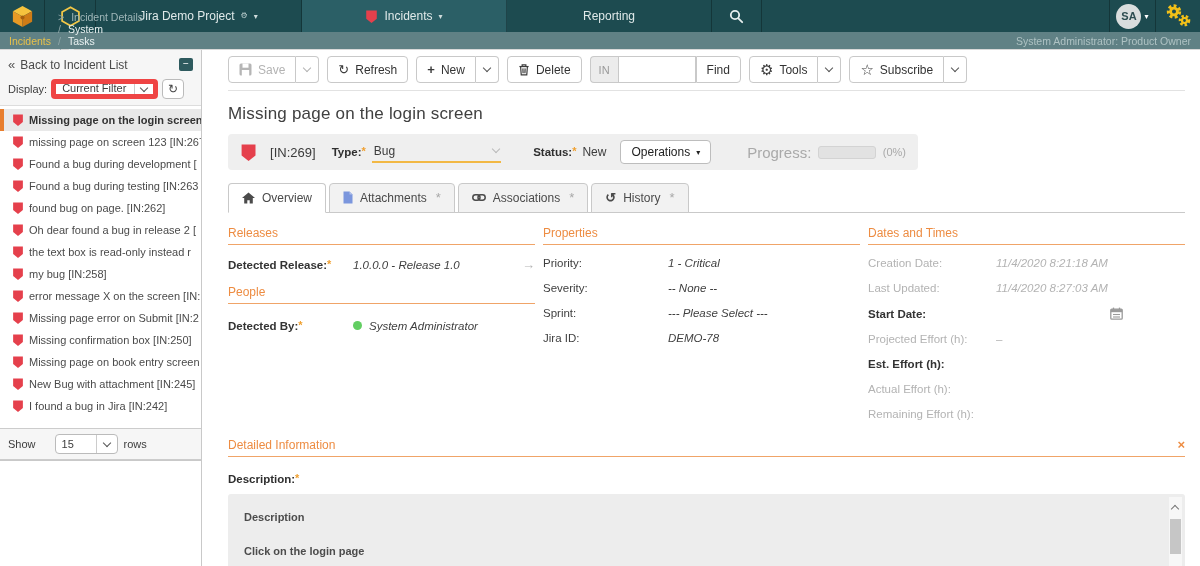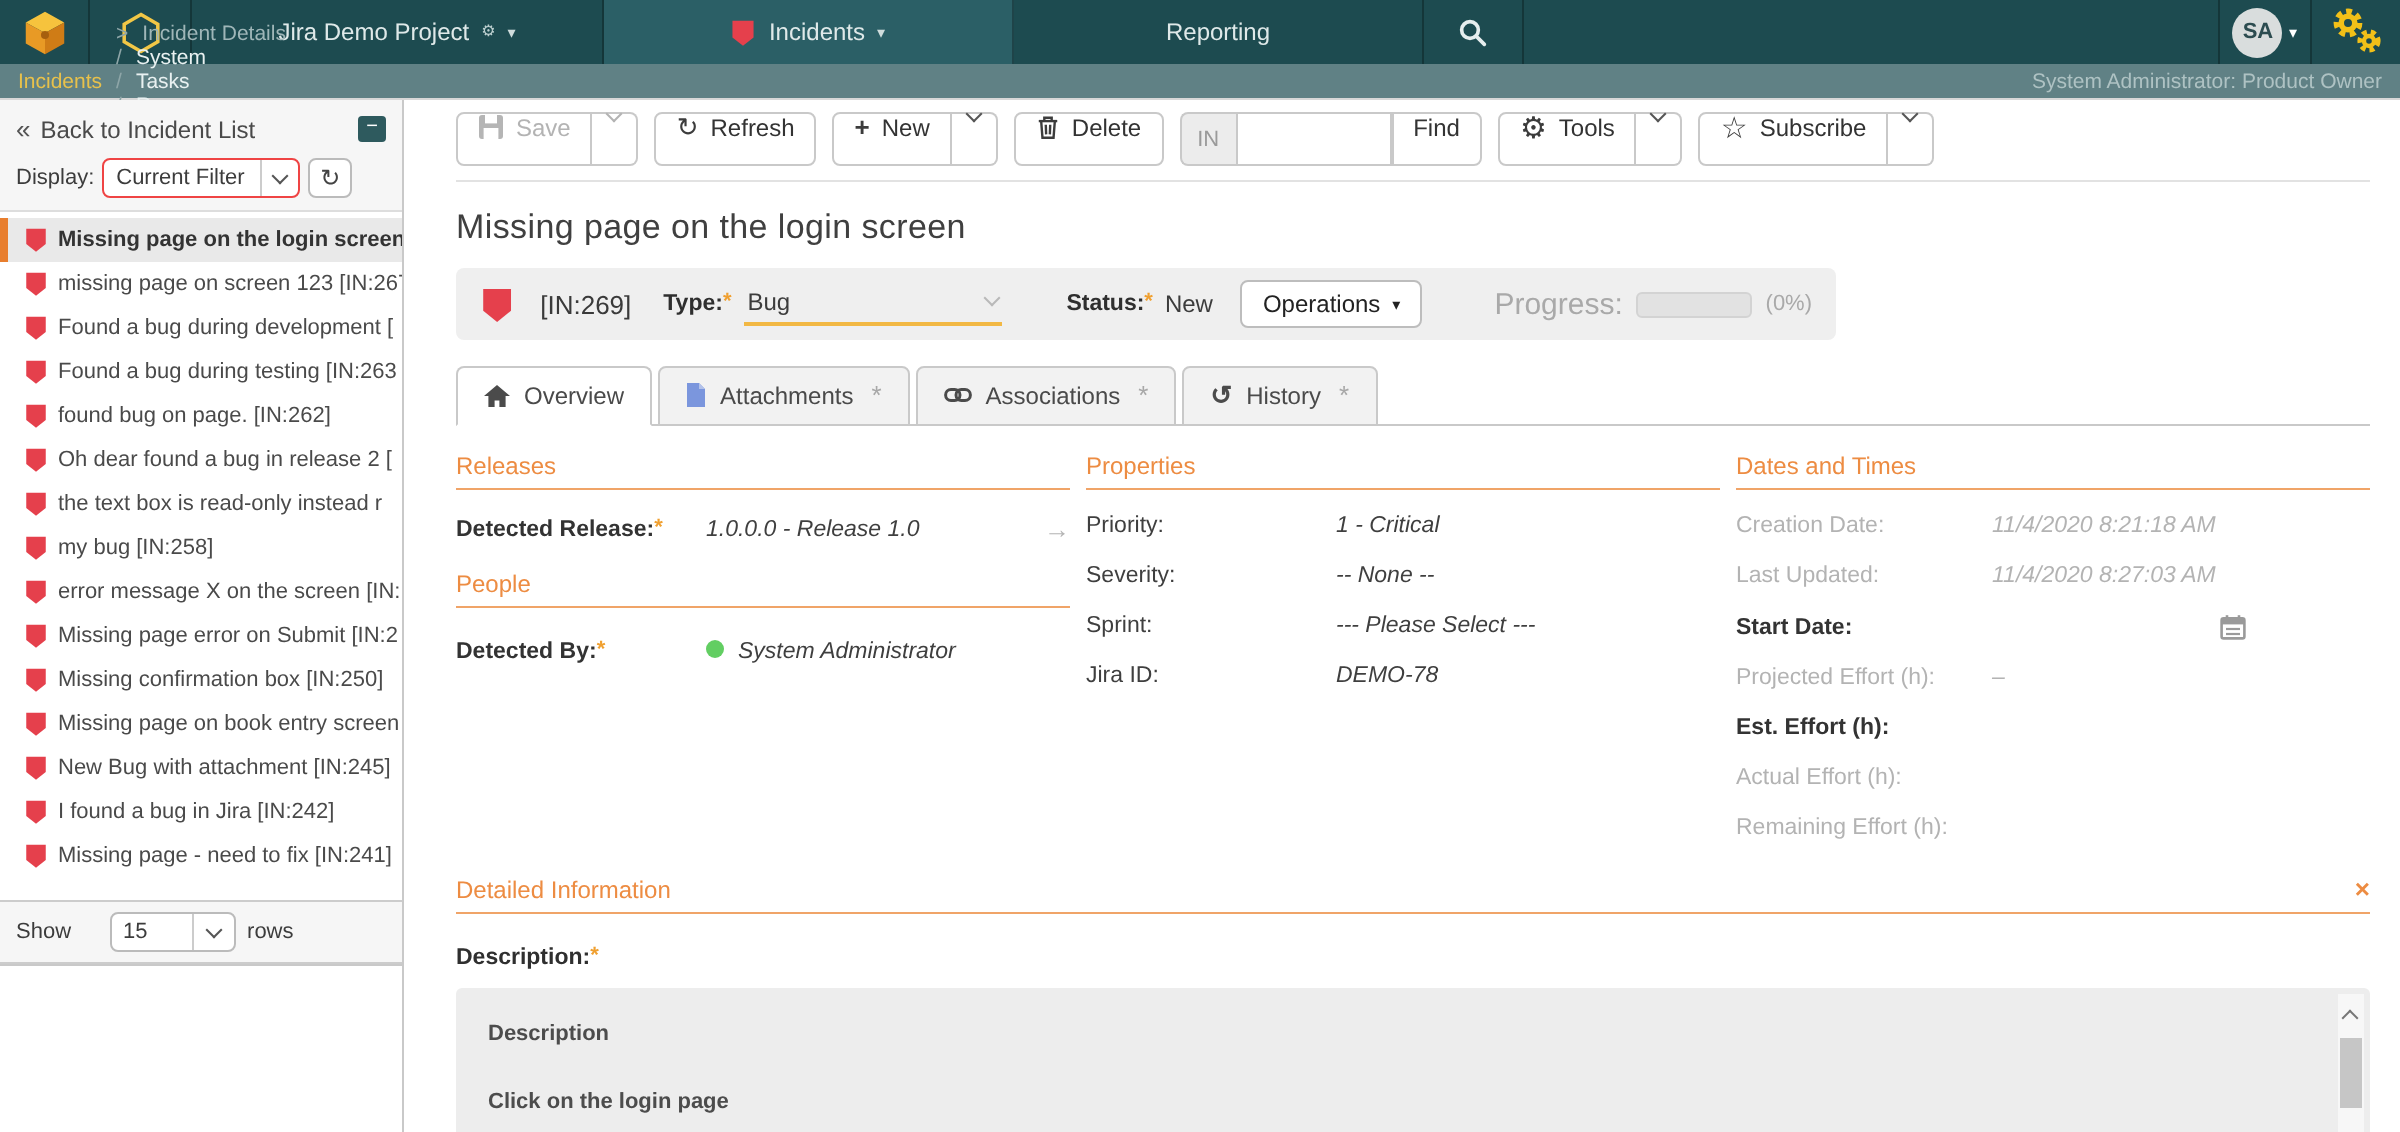--- a/index.html
+++ b/index.html
@@ -40,22 +40,22 @@
   
   .sidebar { width:202px; border-right:1px solid #c9c9c9; background:#fff; flex:none; }
   .side-panel { border-bottom:1px solid #c9c9c9; }
   .side-head { background:#f6f6f6; padding:7px 8px 6px; border-bottom:1px solid #ddd; }
   .back-row { display:flex; align-items:center; gap:5px; font-size:12px; color:#4a4a4a; }
   .back-link { cursor:pointer; display:flex; gap:5px; align-items:center; }
   .back-glyph { font-size:13px; color:#555; }
   .minus-box { margin-left:auto; width:14px; height:13px; background:#2e5a5e; color:#fff;
     font-size:10px; line-height:12px; text-align:center; border-radius:2px; cursor:pointer; }
   .display-row { display:flex; align-items:center; gap:4px; margin-top:7px; font-size:11px; }
-  .filter-select { background:#fff; border:1px solid #ef4444; border-radius:4px; display:flex;
-    align-items:center; height:20px; cursor:pointer; }
+  .filter-select { background:#fff; border:5px solid #ef4444; border-radius:4px; display:flex;
+    align-items:flex-end; height:20px; cursor:pointer; }
   .filter-select .val { padding:0 6px; min-width:78px; }
   .filter-select .sel-arrow { border-left:1px solid #ccc; padding:0 6px; height:100%;
     display:flex; align-items:center; }
   .mini-btn { width:22px; height:20px; background:#fff; border:1px solid #bbb; border-radius:4px;
     display:flex; align-items:center; justify-content:center; font-size:12px; color:#444; cursor:pointer; }
   .side-list { background:#fff; padding-top:3px; }
   .side-item { display:flex; align-items:center; gap:5px; height:22px; padding-left:8px;
     border-left:4px solid transparent; font-size:11px; color:#4a4a4a; white-space:nowrap;
     overflow:hidden; cursor:pointer; }
   .side-item.selected { background:#e9e9e9; border-left-color:#e87e2e; font-weight:bold; color:#333; }
@@ -68,21 +68,21 @@
   .rows-select .sel-arrow { border-left:1px solid #ccc; padding:0 7px; height:100%;
     display:flex; align-items:center; }
 
   .chev { display:inline-block; width:6px; height:6px; border-right:1.5px solid currentColor;
     border-bottom:1.5px solid currentColor; transform:rotate(45deg); margin-top:-3px; color:#555; }
   .chev.up { transform:rotate(225deg); margin-top:3px; }
 
   
   .main { flex:1; padding:0 15px 0 26px; }
   .toolbar { display:flex; align-items:center; gap:8px; padding:6px 0 7px; border-bottom:1px solid #e2e2e2; }
-  .btn { display:inline-flex; gap:6px; background:#fff; border:1px solid #c9c9c9;
+  .btn { display:inline-flex; align-items:center; gap:6px; background:#fff; border:1px solid #c9c9c9;
     border-radius:4px; height:27px; padding:0 10px; font-size:12px; color:#333; cursor:pointer; }
   .btn-group { display:inline-flex; }
   .btn-group .btn:first-child { border-radius:4px 0 0 4px; }
   .btn-group .btn:last-child { border-radius:0 4px 4px 0; border-left:none; padding:0 8px; }
   .btn.disabled { color:#b3b3b3; cursor:default; }
   .btn.disabled .chev { color:#b3b3b3; }
   .find-group { display:inline-flex; height:27px; }
   .in-prefix { background:#ececec; border:1px solid #c9c9c9; border-right:none; border-radius:4px 0 0 4px;
     color:#9a9a9a; font-size:11px; display:flex; align-items:center; padding:0 8px; }
   .find-input { border:1px solid #c9c9c9; width:78px; font-size:12px; padding:0 6px; outline:none;
@@ -333,26 +333,20 @@
             <path d="M1.5 1.5 h13 v10.2 l-6.5 5.2 l-6.5 -5.2 z" fill="#e5404c"></path>
           </svg>
           <span class="side-item-label">New Bug with attachment [IN:245]</span>
         </div>
           <div class="side-item">
           <svg width="12" height="14" viewBox="0 0 16 18">
             <path d="M1.5 1.5 h13 v10.2 l-6.5 5.2 l-6.5 -5.2 z" fill="#e5404c"></path>
           </svg>
           <span class="side-item-label">I found a bug in Jira [IN:242]</span>
         </div>
-          <div class="side-item">
-          <svg width="12" height="14" viewBox="0 0 16 18">
-            <path d="M1.5 1.5 h13 v10.2 l-6.5 5.2 l-6.5 -5.2 z" fill="#e5404c"></path>
-          </svg>
-          <span class="side-item-label">Missing page - need to fix [IN:241]</span>
-        </div>
         </div>
       <div class="side-foot">
         <span>Show</span>
         <span class="rows-select">
           <span class="val">15</span>
           <span class="sel-arrow">
               <i class="chev"></i>
             </span>
         </span>
         <span>rows</span>

